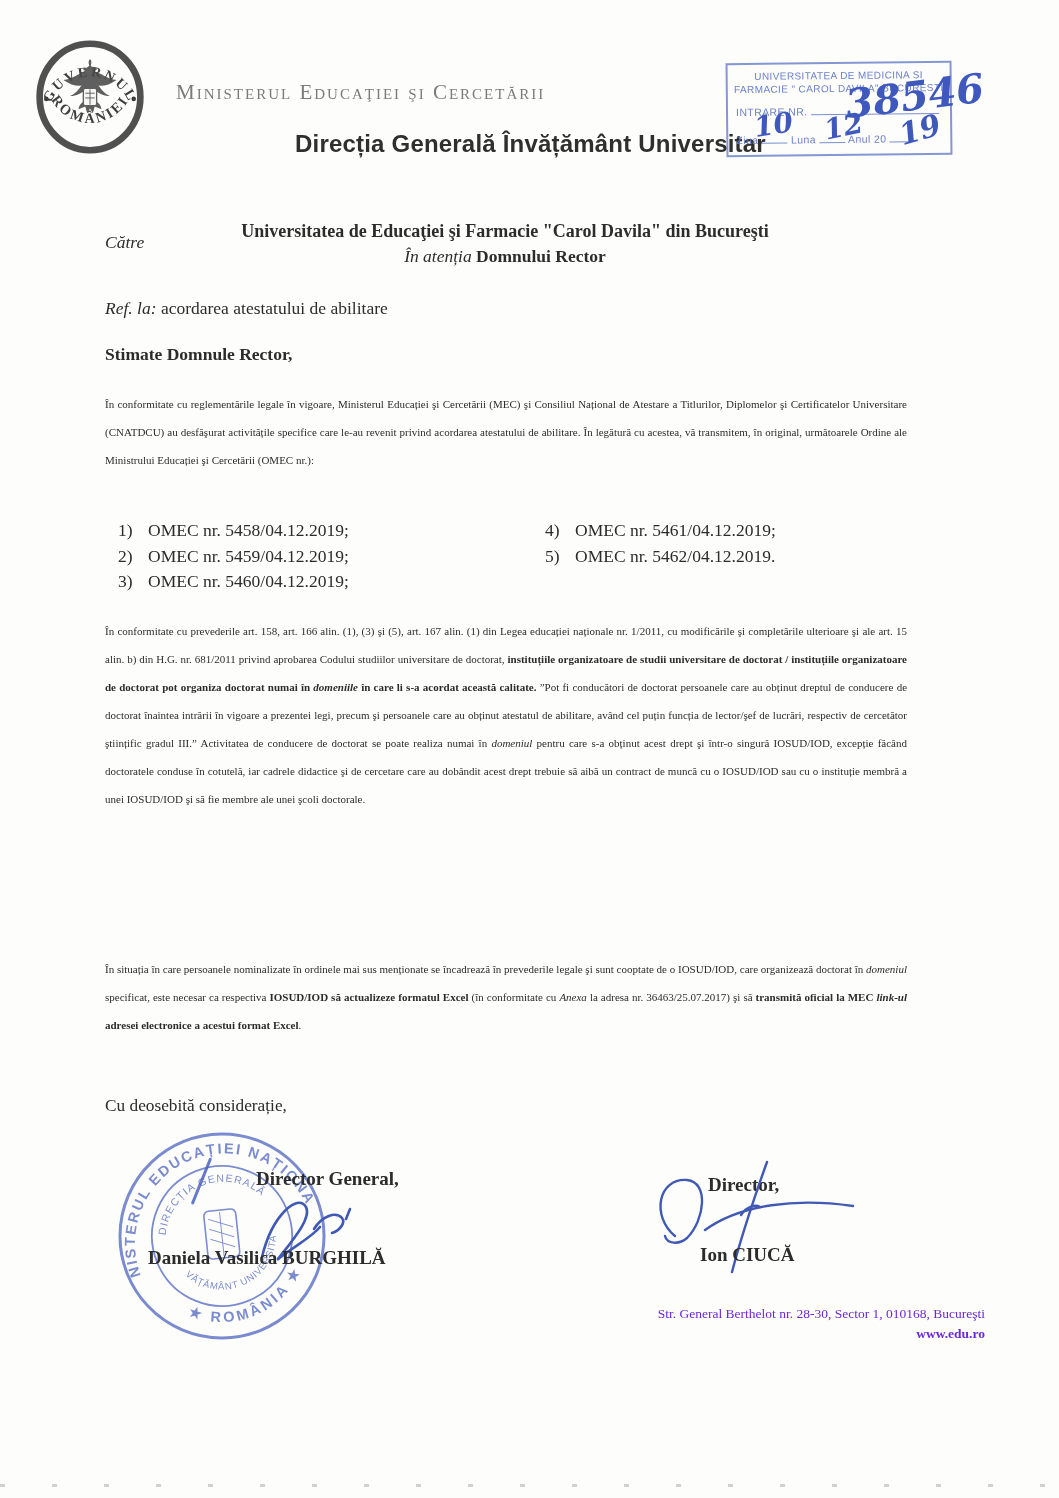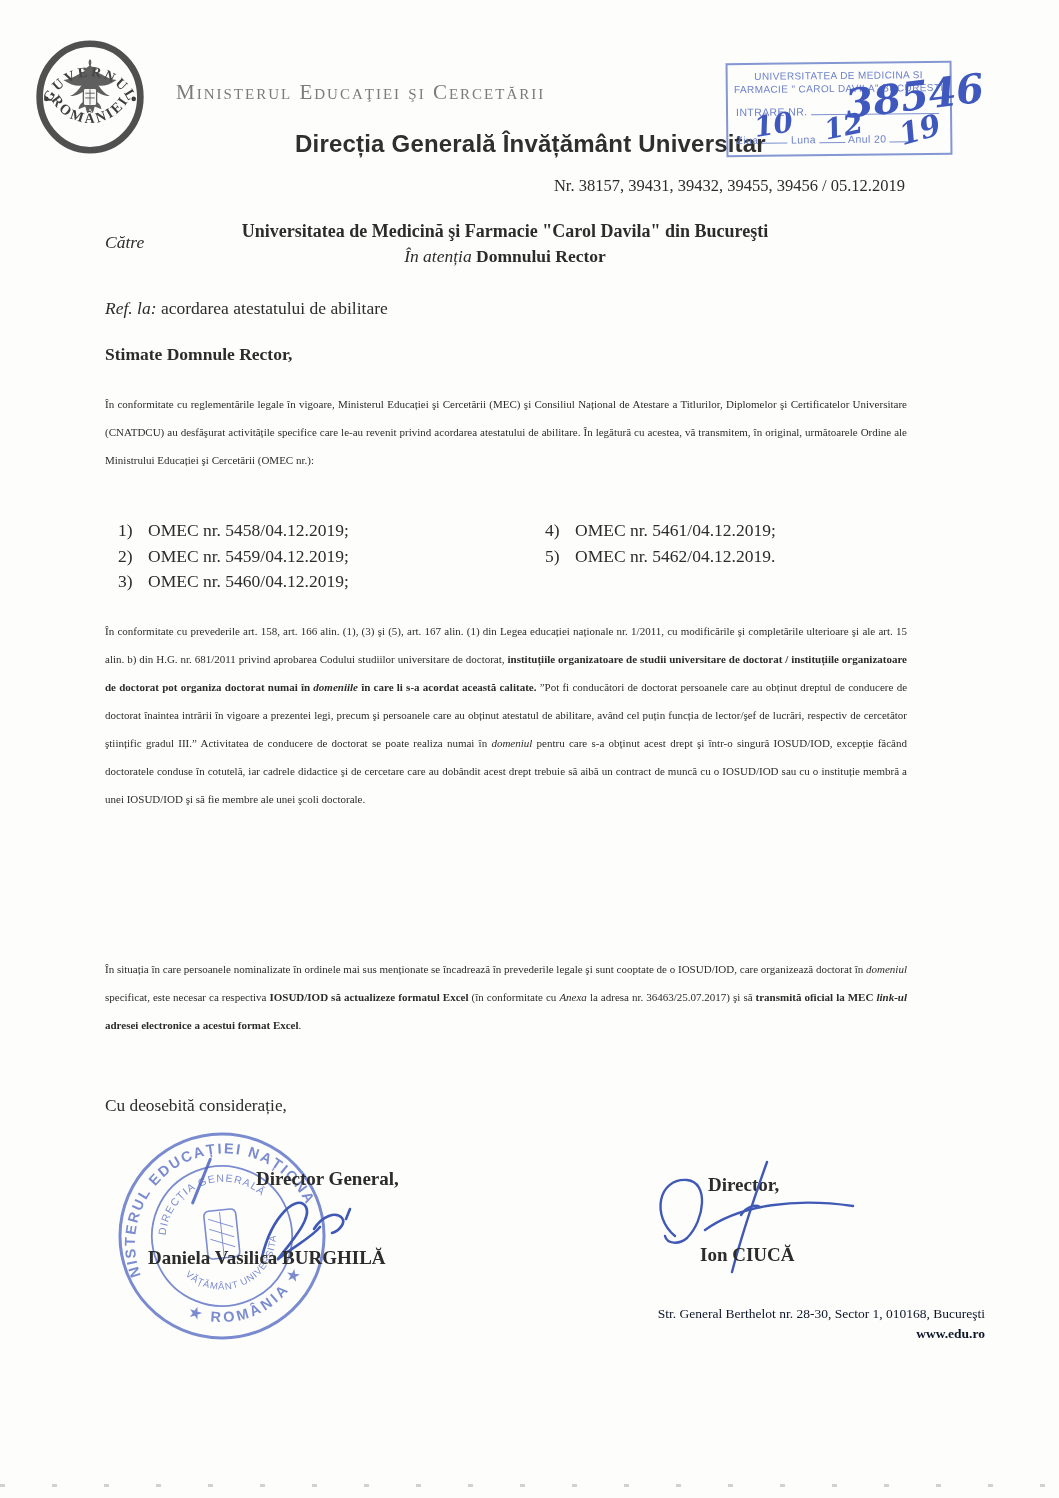--- a/index.html
+++ b/index.html
@@ -61,21 +61,21 @@
   .sig-name{font-size:19px; font-weight:700;}
   .sig-title-left{left:216px; top:1168px;margin-left:40px;}
   .sig-name-left{left:148px; top:1238px;margin-top:9px;}
   .sig-title-right{left:708px; top:1174px;}
   .sig-name-right{left:700px; top:1244px;}
   .pen-slash{left:200px; top:1156px; width:2.5px; height:50px; background:#4b63bd; transform:rotate(22deg); border-radius:2px; opacity:.85;}
 
   .round-stamp{left:112px; top:1126px; width:220px; height:220px; transform:rotate(-22deg); opacity:.8;}
 
   
-  .footer{left:300px; top:1304px; width:685px; text-align:right; font-size:13.5px; line-height:20px; color:#0f172a;}
+  .footer{left:300px; top:1304px; width:685px; text-align:right; font-size:13.5px; line-height:20px; color:#6d28d9;}
   .footer .web{font-weight:700;}
 
   .scan-artifacts{
     left:0; top:1484px; width:1059px; height:3px; opacity:.45;
     background:repeating-linear-gradient(90deg, #9a9a9a 0 5px, transparent 5px 52px);
   }
 </style>
 </head>
 <body>
 
@@ -118,23 +118,22 @@
       <span class="u-line" style="width:26px;"></span>
       <span>Anul 20</span>
       <span class="u-line" style="width:22px;"></span>
     </div>
   </div>
   <div class="hand" style="left:845px; top:72px; font-size:40px; transform:rotate(-7deg);">38546</div>
   <div class="hand" style="left:899px; top:112px; font-size:30px; transform:rotate(-16deg);">19</div>
   <div class="hand" style="left:754px; top:108px; font-size:28px; transform:rotate(-9deg);">10</div>
   <div class="hand" style="left:824px; top:110px; font-size:28px; transform:rotate(-12deg);">12</div>
 
-  <div class="abs refnum">Nr. 38157, 39431, 39432, 39455, 39456 / 05.12.2019</div>
   <div class="abs catre">Către</div>
-  <div class="abs recipient">Universitatea de Medicină şi Farmacie "Carol Davila" din Bucureşti</div>
+  <div class="abs recipient">Universitatea de Educaţiei şi Farmacie "Carol Davila" din Bucureşti</div>
   <div class="abs attention"><span class="i">În atenția </span><span class="b">Domnului Rector</span></div>
   <div class="abs refline"><span class="i">Ref. la:</span><span> acordarea atestatului de abilitare</span></div>
   <div class="abs greeting">Stimate Domnule Rector,</div>
 
   <div class="abs para p1">În conformitate cu reglementările legale în vigoare, Ministerul Educației şi Cercetării (MEC) şi Consiliul Național de Atestare a Titlurilor, Diplomelor şi Certificatelor Universitare (CNATDCU) au desfăşurat activitățile specifice care le-au revenit privind acordarea atestatului de abilitare. În legătură cu acestea, vă transmitem, în original, următoarele Ordine ale Ministrului Educației şi Cercetării (OMEC nr.):</div>
 
   <div class="abs omec-col omec-left">
     <div><span class="num">1)</span><span>OMEC nr. 5458/04.12.2019;</span></div>
     <div><span class="num">2)</span><span>OMEC nr. 5459/04.12.2019;</span></div>
     <div><span class="num">3)</span><span>OMEC nr. 5460/04.12.2019;</span></div>

